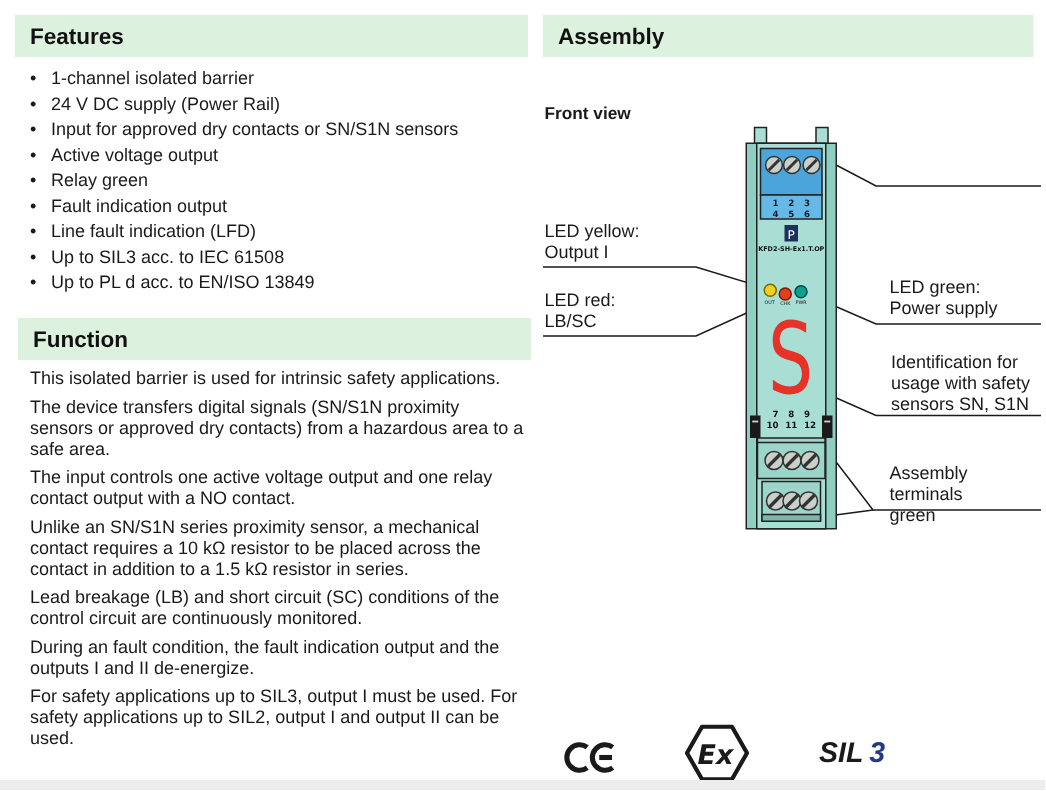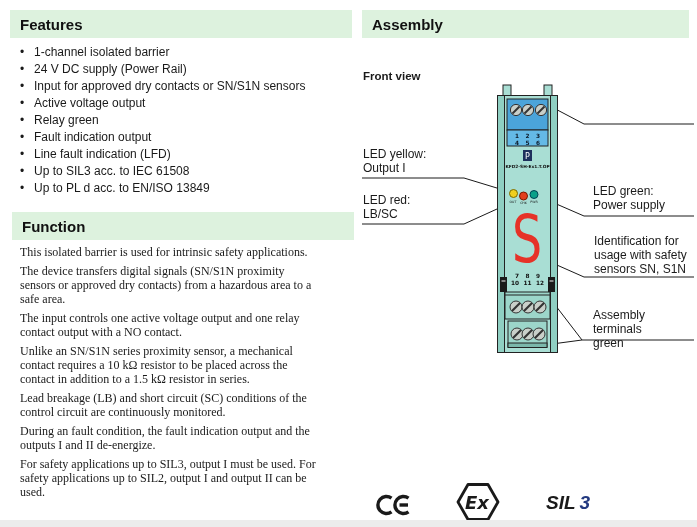--- a/index.html
+++ b/index.html
@@ -7,21 +7,21 @@
     position:relative;width:697px;height:527px;background:#ffffff;
     font-family:"Liberation Sans", sans-serif;color:#1a1a1a;overflow:hidden;
   }
   .section-header{
     position:absolute;height:28px;background:#ddf2de;display:flex;align-items:center;
     padding-left:10px;box-sizing:border-box;font-size:15px;font-weight:bold;color:#111;
   }
   .bullet-list{position:absolute;left:20px;top:44px;width:335px;}
   .bullet-item{display:flex;font-size:12px;line-height:17px;}
   .bullet-dot{width:14px;flex:0 0 14px;font-size:12px;}
-  .paragraphs{position:absolute;left:20px;top:246px;width:340px;font-family:Liberation Serif, serif;}
+  .paragraphs{position:absolute;left:20px;top:246px;width:340px;}
   .para{font-size:12px;line-height:13.8px;margin:0 0 5.5px 0;white-space:pre-line;}
   .front-view{position:absolute;left:363px;top:70px;font-size:11.5px;font-weight:bold;}
   .callout{position:absolute;font-size:12px;line-height:13.8px;white-space:pre-line;color:#1a1a1a;}
   #device-svg{position:absolute;left:0;top:0;pointer-events:none;}
   .sil-mark{position:absolute;left:546px;top:492px;font-size:19px;font-weight:bold;font-style:italic;letter-spacing:0px;}
   .sil-level{color:#243a80;margin-left:4px;}
   .footer-strip{position:absolute;left:0;top:520px;width:697px;height:7px;background:#ececec;}
 </style>
 </head>
 <body>

